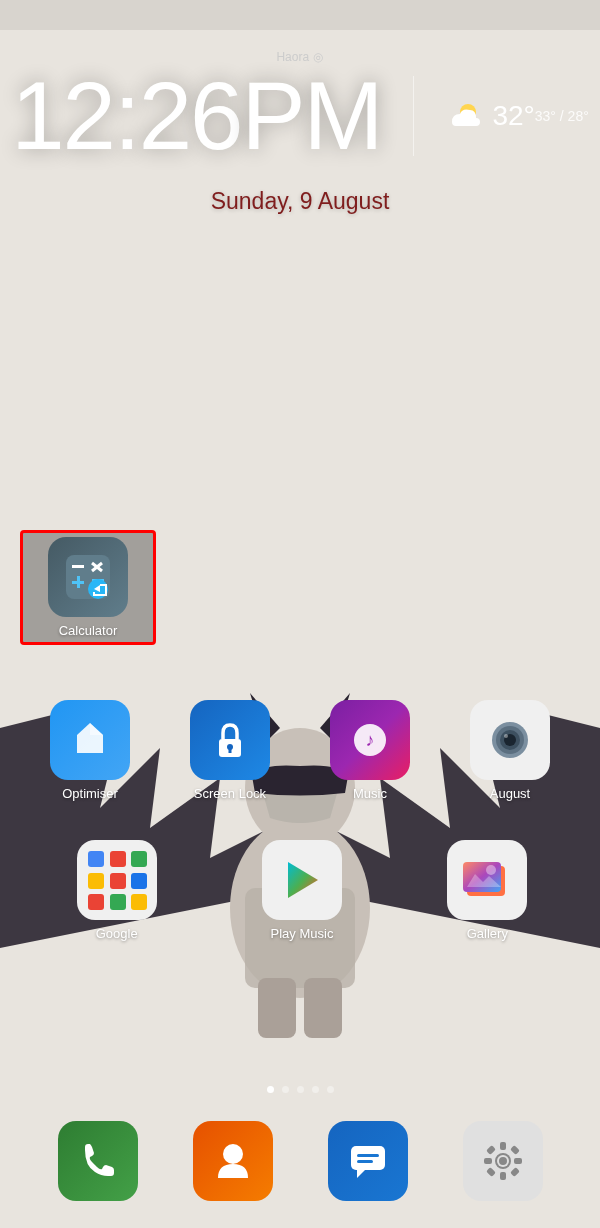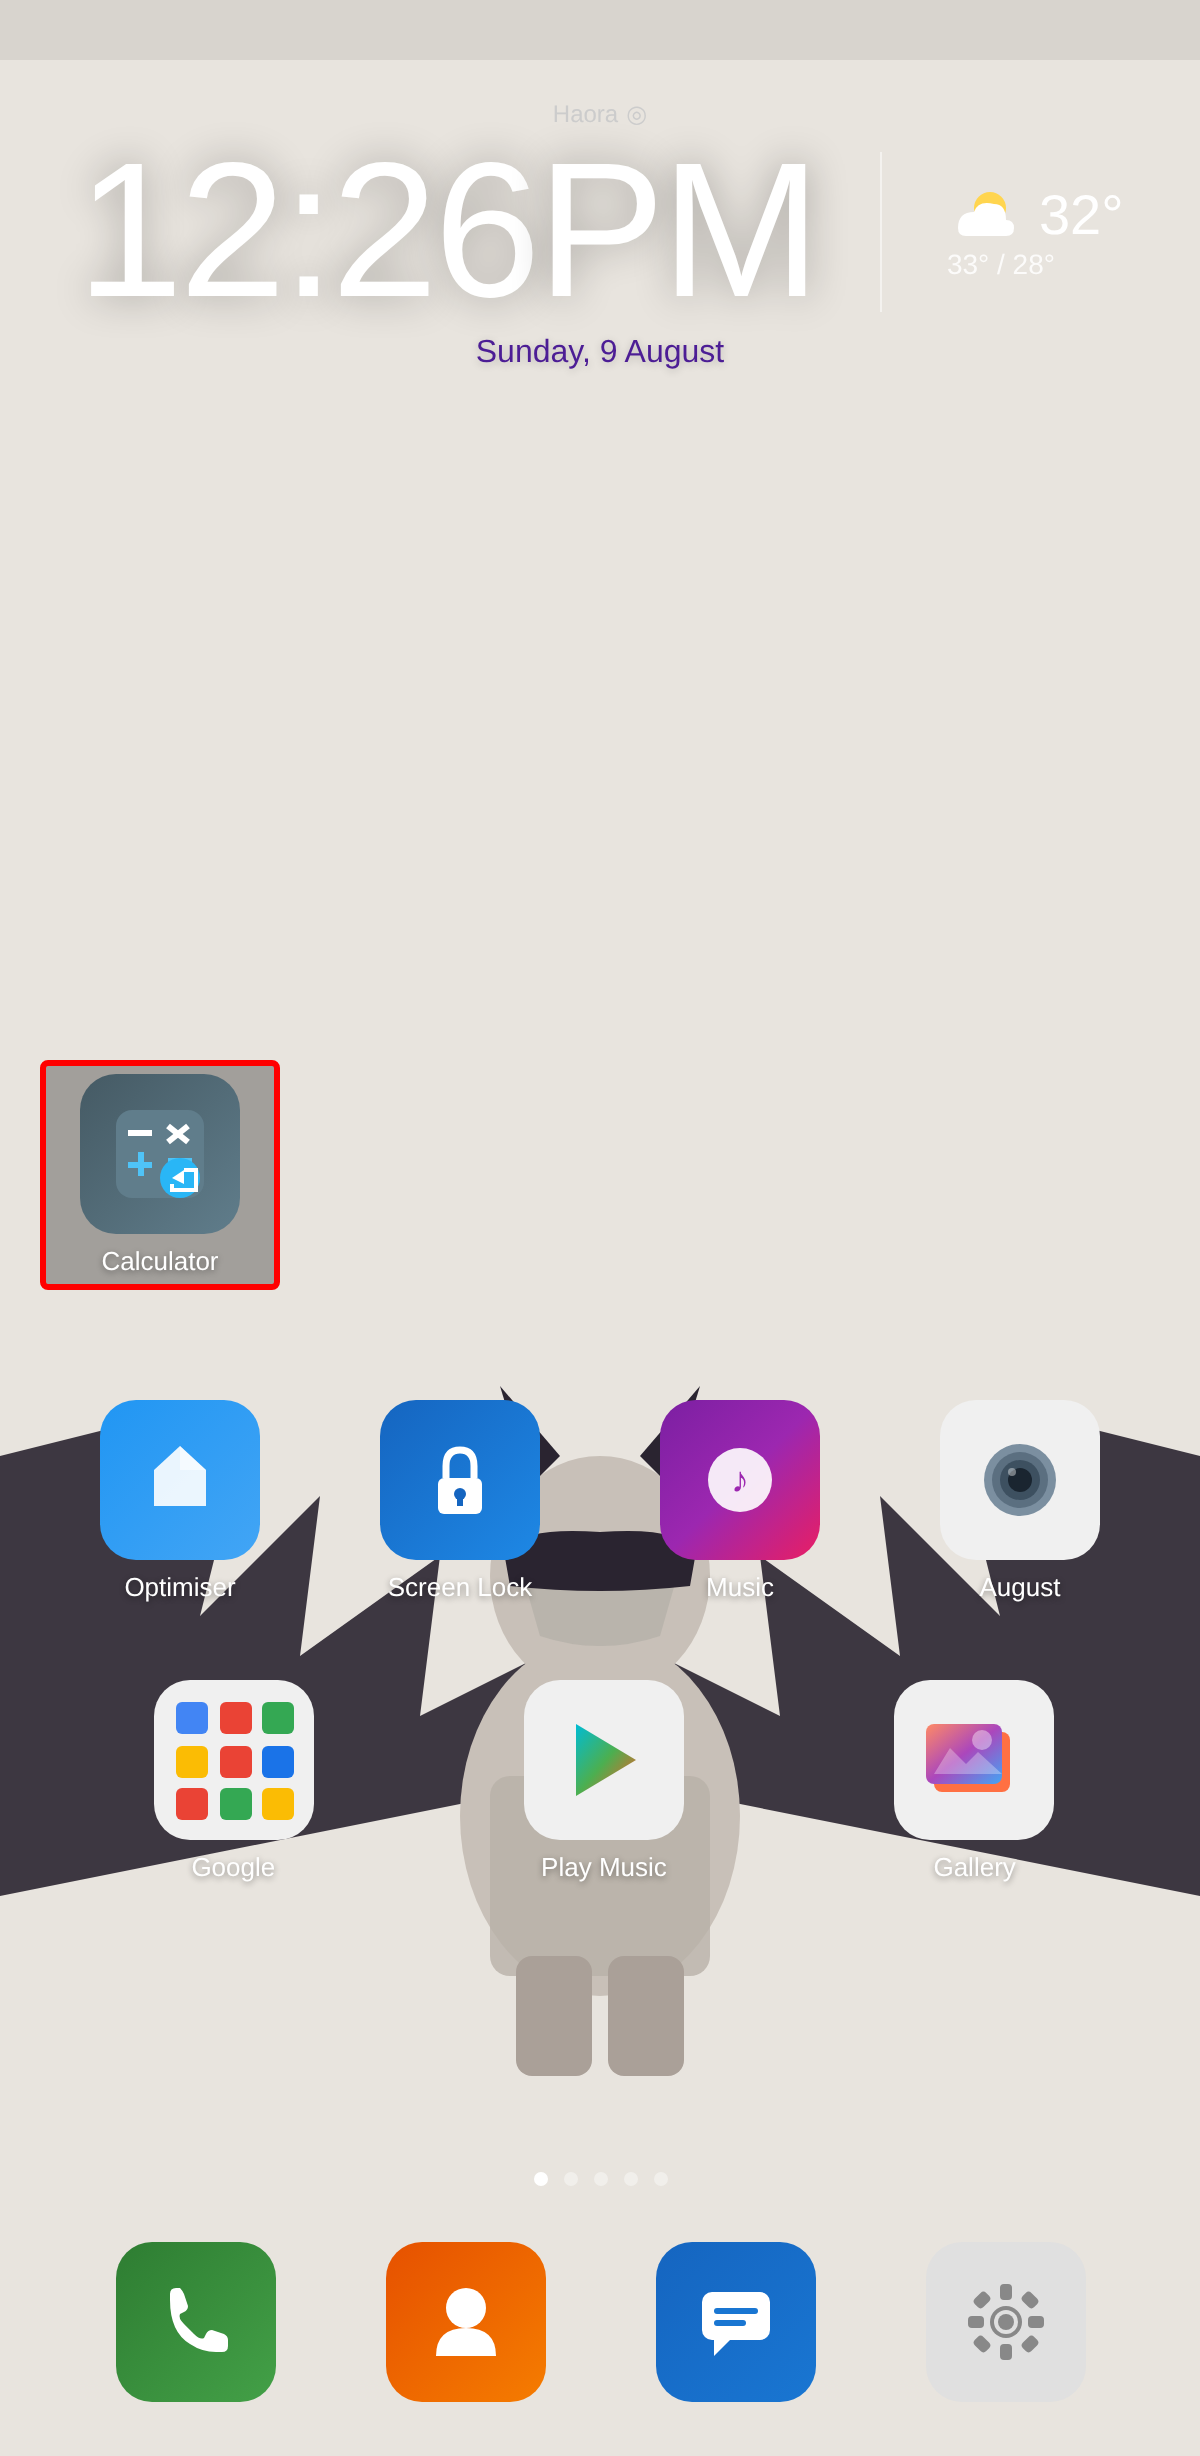--- a/index.html
+++ b/index.html
@@ -70,21 +70,22 @@
       font-size: 96px;
       font-weight: 100;
       color: white;
       letter-spacing: -2px;
       text-shadow: 0 0 20px rgba(0,0,0,0.3);
       line-height: 1;
     }
 
     .weather-block {
       display: flex;
-      flex-direction: column;
+      flex-direction: row;
+      align-items: center;
       color: white;
     }
 
     .weather-divider {
       width: 1px;
       height: 80px;
       background: rgba(255,255,255,0.5);
     }
 
     .weather-icon-area {
@@ -92,42 +93,42 @@
       align-items: center;
       gap: 6px;
     }
 
     .weather-range {
       font-size: 14px;
       color: rgba(255,255,255,0.85);
     }
 
     .date-row {
-      color: #4c1d95;
-      font-size: 16px;
+      color: #7f1d1d;
+      font-size: 23px;
       font-weight: 300;
-      margin-top: 4px;
+      margin-top: 24px;
       text-shadow: 0 1px 4px rgba(0,0,0,0.2);
     }
 
     
     .app-row {
       position: absolute;
       left: 0;
       right: 0;
       display: flex;
       justify-content: space-around;
       padding: 0 20px;
     }
 
     .app-icon {
       display: flex;
       flex-direction: column;
       align-items: center;
-      width: 120px;
+      width: 136px;
       cursor: pointer;
     }
 
     .app-icon-img {
       width: 80px;
       height: 80px;
       border-radius: 18px;
       display: flex;
       align-items: center;
       justify-content: center;

